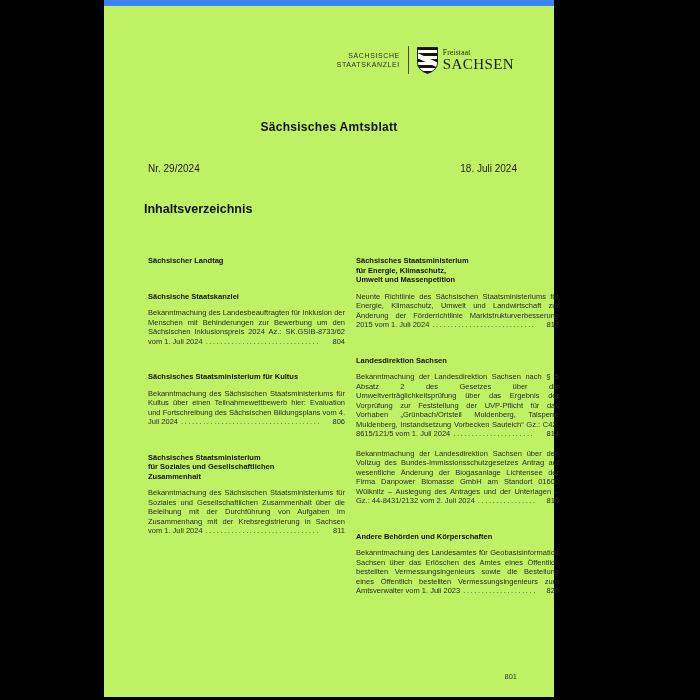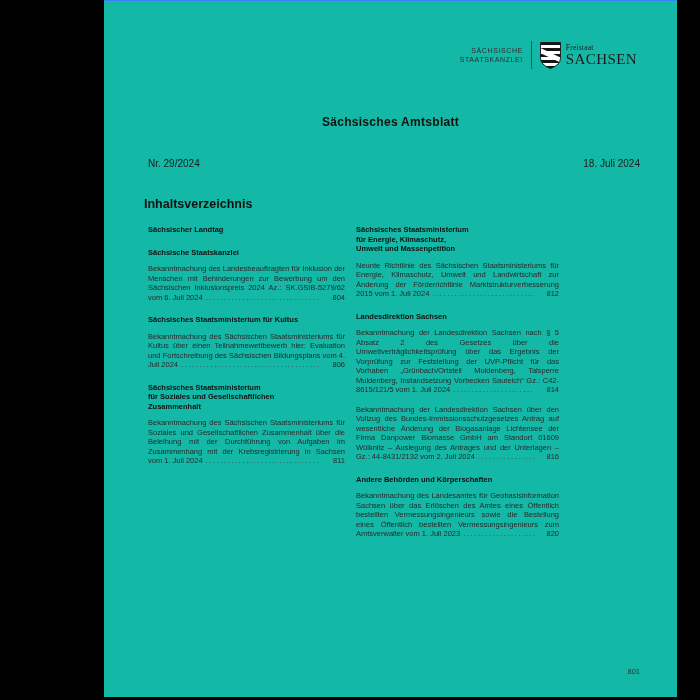--- a/index.html
+++ b/index.html
@@ -1,21 +1,21 @@
 <!DOCTYPE html>
 <html lang="de"><head>
 <meta charset="utf-8">
 <style>
   * { margin:0; padding:0; box-sizing:border-box; }
   html,body { width:700px; height:700px; }
   body { background:#000; font-family:"Liberation Sans", sans-serif; position:relative; overflow:hidden; }
 
   .page {
-    position:absolute; left:104px; top:0; width:573px; height:697px;
-    background:#14b8a6; border-top:1px solid #3b82f6;
+    position:absolute; left:104px; top:0; width:450px; height:697px;
+    background:#bef264; border-top:6px solid #3b82f6;
   }
 
   
   .logo-block { position:absolute; top:40px; right:40px; display:flex; align-items:center; }
   .agency { text-align:right; font-size:7px; letter-spacing:0.6px; color:#2e2e2e; line-height:9px; font-weight:500; }
   .logo-divider { width:1px; height:28px; background:#4a4a4a; margin:0 8px; }
   .shield { display:block; margin-right:5px; }
   .state { font-family:"Liberation Serif", serif; color:#1c1c1c; }
   .state .prefix { font-size:7.5px; line-height:8px; display:block; letter-spacing:0.2px; }
   .state .name { font-size:15px; line-height:14px; display:block; letter-spacing:0.4px; }
@@ -28,21 +28,21 @@
 
   
   .toc-title { position:absolute; top:196px; left:40px; font-size:12.5px; font-weight:bold; color:#111; }
 
   .col { position:absolute; top:224px; font-size:7.5px; line-height:9.5px; color:#2a2a2a; }
   .col-left  { left:44px;  width:197px; }
   .col-right { left:252px; width:203px; }
 
   .section { margin-top:13px; }
   .section:first-child { margin-top:0; }
-  .section-heading { font-weight:bold; color:#111; margin-bottom:7px; }
+  .section-heading { font-weight:bold; color:#111; margin-bottom:7px;margin-top:26px; }
   .entry { position:relative; text-align:justify; margin-bottom:10px;
            hyphens:auto; -webkit-hyphens:auto; }
   .entry:last-child { margin-bottom:0; }
   .dots { letter-spacing:1.6px; color:#3a3a3a; margin-left:3px; padding-right:22px; }
   .pg { position:absolute; right:0; bottom:0; color:#2a2a2a; }
 
   
   .footer-pagenum { position:absolute; top:666px; right:37px; font-size:7.5px; color:#333; }
 </style>
 </head>
@@ -93,21 +93,21 @@
       <div class="section-heading">
         <div>Sächsischer Landtag</div>
       </div>
     </div>
 
     <div class="section">
       <div class="section-heading">
         <div>Sächsische Staatskanzlei</div>
       </div>
       <div class="entry">
-        <span>Bekanntmachung des Landesbeauftragten für Inklusion der Menschen mit Behinderungen zur Bewerbung um den Sächsischen Inklusionspreis 2024 Az.: SK.GSIB-5279/62 vom 6. Juli 2024</span><span class="dots">...............................</span>
+        <span>Bekanntmachung des Landesbeauftragten für Inklusion der Menschen mit Behinderungen zur Bewerbung um den Sächsischen Inklusionspreis 2024 Az.: SK.GSIB-8733/62 vom 1. Juli 2024</span><span class="dots">...............................</span>
         <span class="pg">804</span>
       </div>
     </div>
 
     <div class="section">
       <div class="section-heading">
         <div>Sächsisches Staatsministerium für Kultus</div>
       </div>
       <div class="entry">
         <span>Bekanntmachung des Sächsischen Staatsministeriums für Kultus über einen Teilnahmewettbewerb hier: Evaluation und Fortschreibung des Sächsischen Bildungsplans vom 4. Juli 2024</span><span class="dots">......................................</span>

